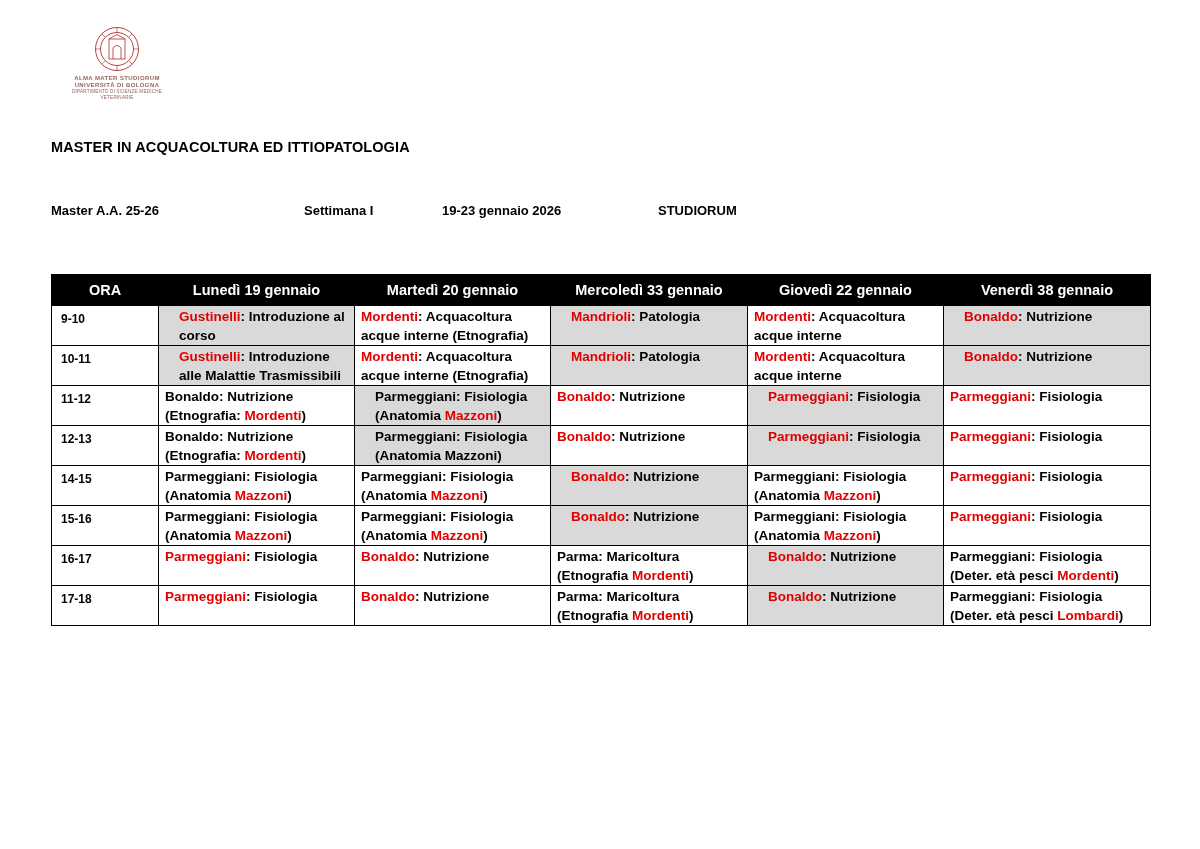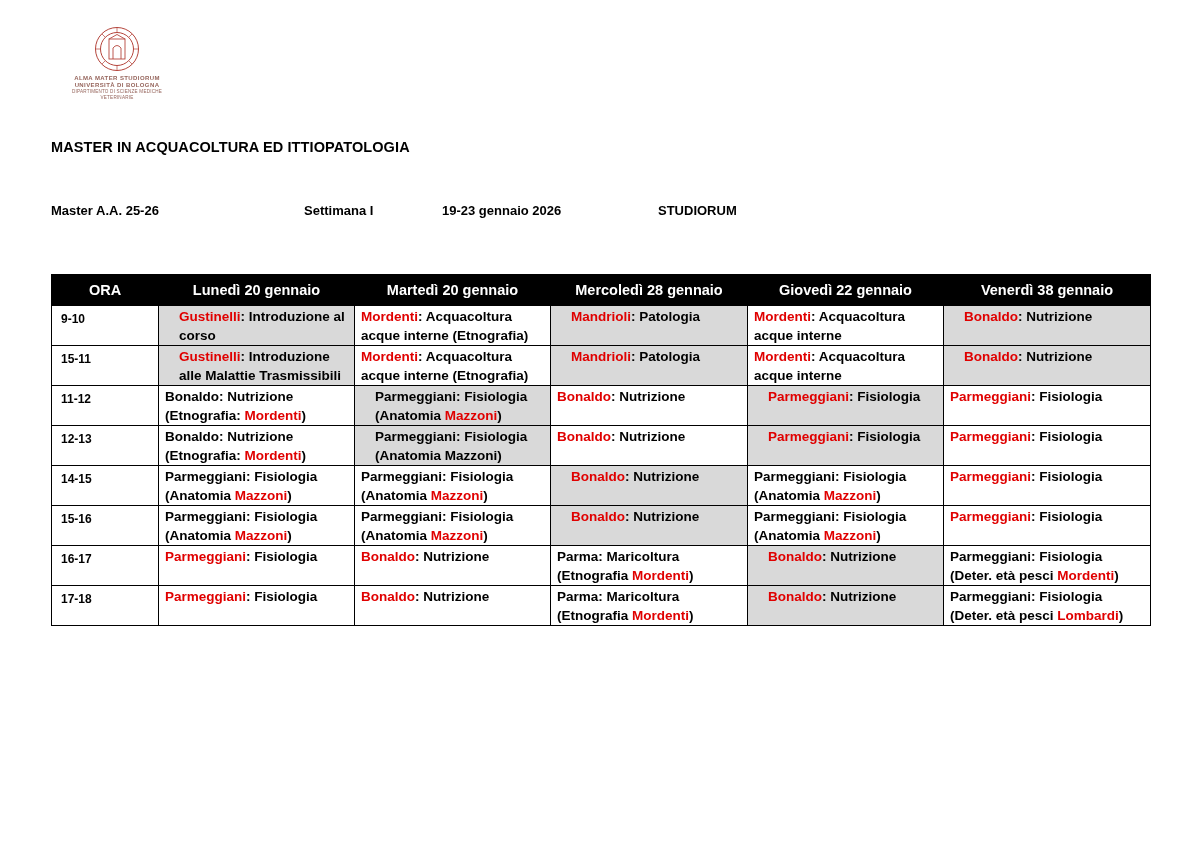--- a/index.html
+++ b/index.html
@@ -99,38 +99,38 @@
       <col style="width:107px">
         <col style="width:196px">
         <col style="width:196px">
       <col style="width:197px">
         <col style="width:196px">
         <col style="width:207px">
     </colgroup>
     <thead>
       <tr id="head-row">
           <th>ORA</th>
-          <th>Lunedì 20 gennaio</th>
+          <th>Lunedì 19 gennaio</th>
           <th>Martedì 20 gennaio</th>
-          <th>Mercoledì 28 gennaio</th>
+          <th>Mercoledì 33 gennaio</th>
           <th>Giovedì 22 gennaio</th>
           <th>Venerdì 38 gennaio</th>
         </tr>
     </thead>
     <tbody id="body-rows">
         <tr>
           <td class="time">9-10</td>
           <td class="shaded"><span class="red">Gustinelli</span><span>: Introduzione al corso</span></td>
           <td><span class="red">Mordenti</span><span>: Acquacoltura acque interne (Etnografia)</span></td>
           <td class="shaded"><span class="red">Mandrioli</span><span>: Patologia</span></td>
           <td><span class="red">Mordenti</span><span>: Acquacoltura acque interne</span></td>
           <td class="shaded"><span class="red">Bonaldo</span><span>: Nutrizione</span></td>
         </tr>
         <tr>
-          <td class="time">15-11</td>
+          <td class="time">10-11</td>
           <td class="shaded"><span class="red">Gustinelli</span><span>: Introduzione alle Malattie Trasmissibili</span></td>
           <td><span class="red">Mordenti</span><span>: Acquacoltura acque interne (Etnografia)</span></td>
           <td class="shaded"><span class="red">Mandrioli</span><span>: Patologia</span></td>
           <td><span class="red">Mordenti</span><span>: Acquacoltura acque interne</span></td>
           <td class="shaded"><span class="red">Bonaldo</span><span>: Nutrizione</span></td>
         </tr>
         <tr>
           <td class="time">11-12</td>
           <td><span>Bonaldo: Nutrizione (Etnografia: </span><span class="red">Mordenti</span><span>)</span></td>
           <td class="shaded"><span>Parmeggiani: Fisiologia (Anatomia </span><span class="red">Mazzoni</span><span>)</span></td>

